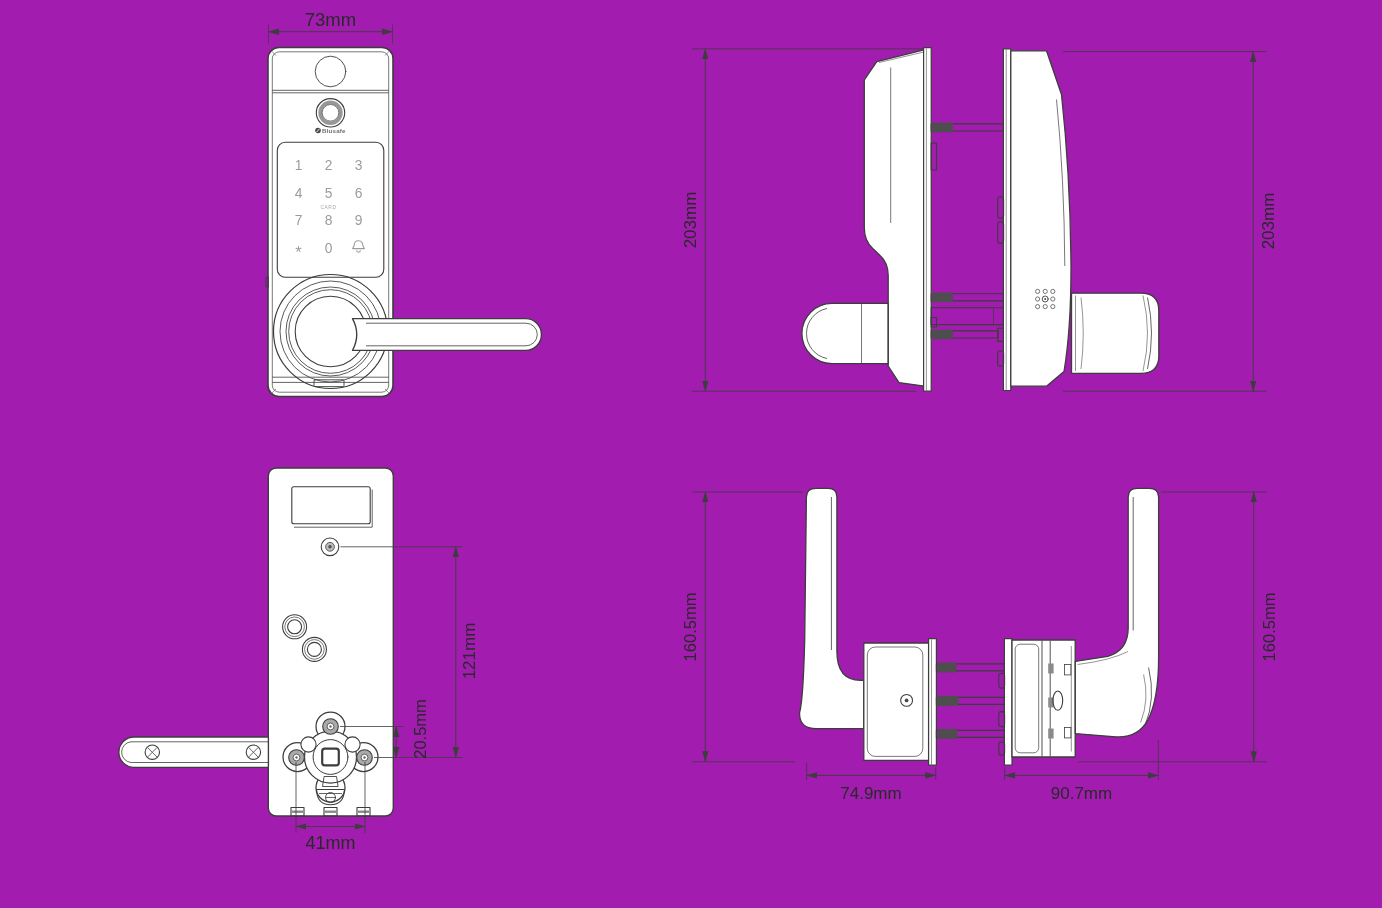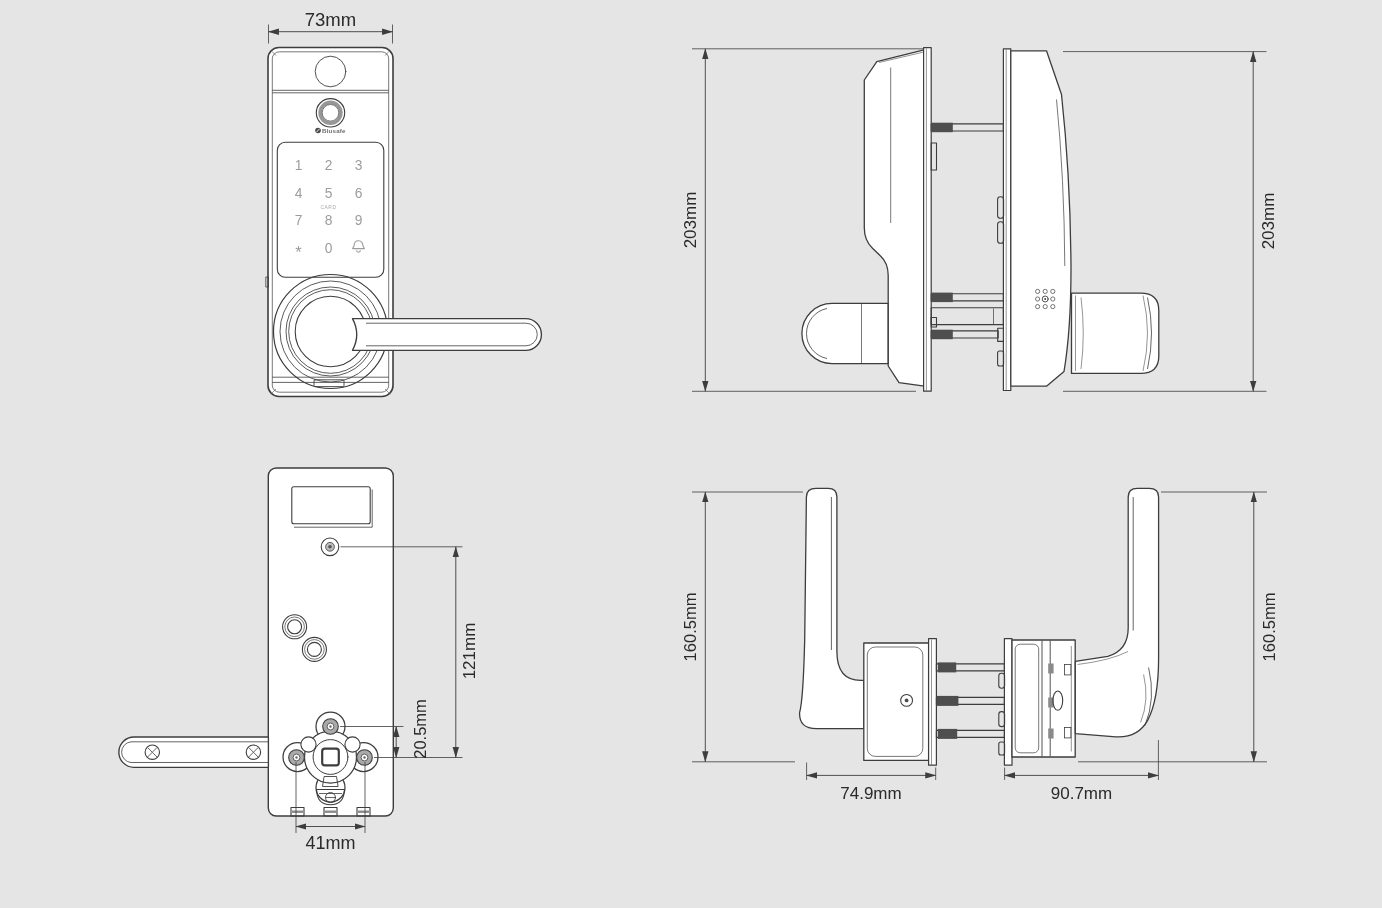--- a/index.html
+++ b/index.html
@@ -1,16 +1,16 @@
 <!DOCTYPE html>
 <html><head>
 <meta charset="utf-8">
 <style>
   html,body{margin:0;padding:0;background:#ffffff;}
-  .page{position:relative;width:1382px;height:908px;background:#e5e5e5;overflow:hidden;
+  .page{position:relative;width:1382px;height:908px;background:#a21caf;overflow:hidden;
         font-family:"Liberation Sans", sans-serif;}
   svg{display:block}
   .ln{stroke:#3d3d3d;fill:none;stroke-width:1.1;stroke-linecap:round;stroke-linejoin:round;}
   .shape{stroke:#3d3d3d;fill:#ffffff;stroke-width:1.3;stroke-linejoin:round;}
   .thin{stroke:#3d3d3d;fill:none;stroke-width:0.7;}
   .xthin{stroke:#3d3d3d;fill:none;stroke-width:0.55;}
   .ext{stroke:#3d3d3d;fill:none;stroke-width:0.8;}
   .dim{stroke:#3d3d3d;fill:none;stroke-width:0.9;}
   .dimtxt{font-family:"Liberation Sans",sans-serif;font-size:17px;fill:#2a2a2a;}
   .big{font-size:18.5px;}

